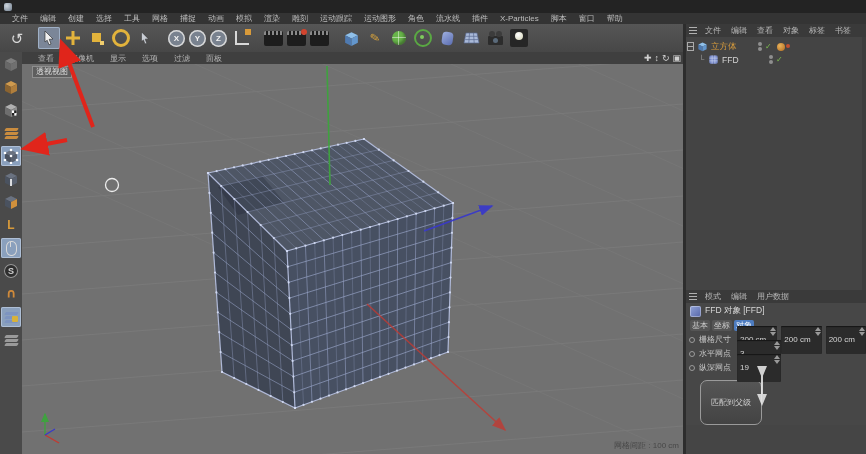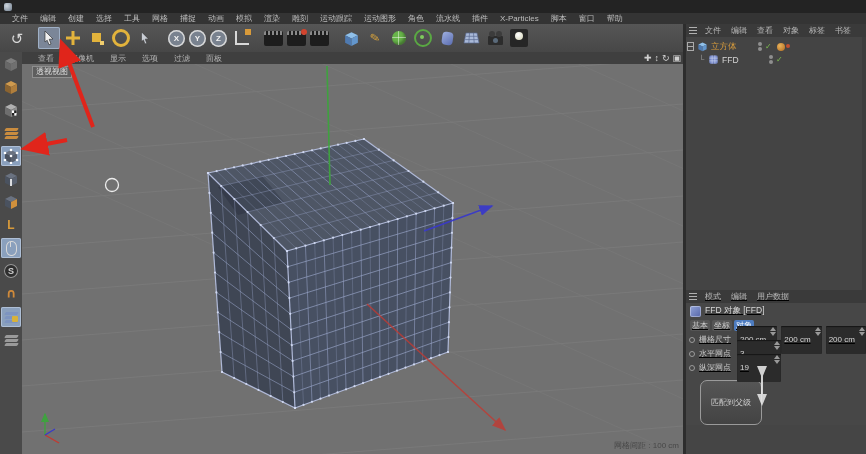--- a/index.html
+++ b/index.html
@@ -91,21 +91,21 @@
   .om-connector{color:#9a9a9a;font-size:8px;width:7px;text-align:center;}
   .om-name{font-size:8.5px;color:#d5d5d5;width:44px;}
   .om-name.sel{color:#d79b3c;}
   .om-dots{width:4px;height:9px;display:flex;flex-direction:column;justify-content:space-between;}
   .om-dots i{width:4px;height:4px;border-radius:50%;background:#8f8f8f;}
   .om-check{font-size:8px;color:#7dbf4e;font-weight:bold;width:9px;}
   .om-tag{width:8px;height:8px;border-radius:50%;background:radial-gradient(circle at 35% 35%,#e8b25a,#b06a20);position:relative;}
   .om-tag::after{content:"";position:absolute;right:-5px;top:1px;width:4px;height:4px;border-radius:50%;background:#c25030;}
   .om-scroll{position:absolute;right:0;top:0;width:4px;height:100%;background:#3d3d3d;}
   
-  .am{background:#474747;text-decoration:underline;}
+  .am{background:#474747;}
   .am-header{display:flex;align-items:center;gap:4px;height:16px;padding-left:4px;}
   .am-objicon{width:11px;height:11px;border-radius:2px;background:linear-gradient(135deg,#93a4d8,#5565a8);
               box-shadow:inset 0 0 0 1px rgba(255,255,255,.35);}
   .am-title{font-size:8.5px;color:#d8d8d8;}
   .am-tabs{display:flex;gap:2px;padding-left:4px;height:13px;align-items:center;}
   .am-tabs .menu-item{font-size:8px;color:#cccccc;background:#555555;border-radius:2px;padding:0 2px;line-height:11px;}
   .am-tabs .menu-item.active{background:#4d7cc0;color:#ffffff;}
   .am-section{margin-top:3px;height:12px;background:#3a3a3a;color:#c8c8c8;font-size:8px;
               display:flex;align-items:center;padding-left:5px;}
   .am-row{display:flex;align-items:center;height:13px;margin-top:1px;padding-left:3px;gap:4px;}

